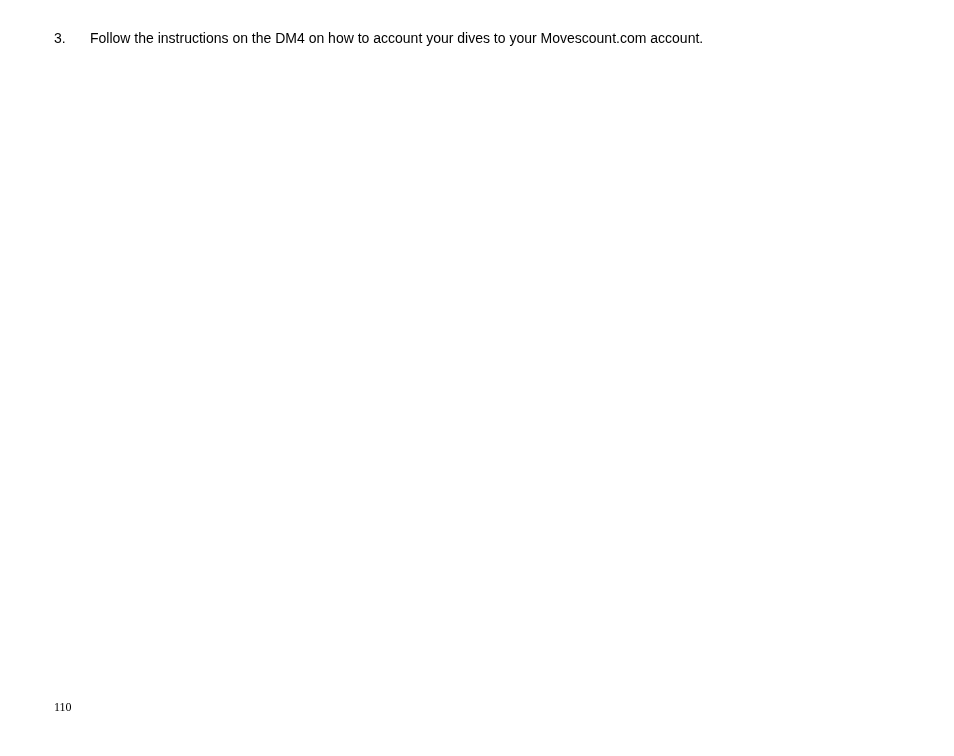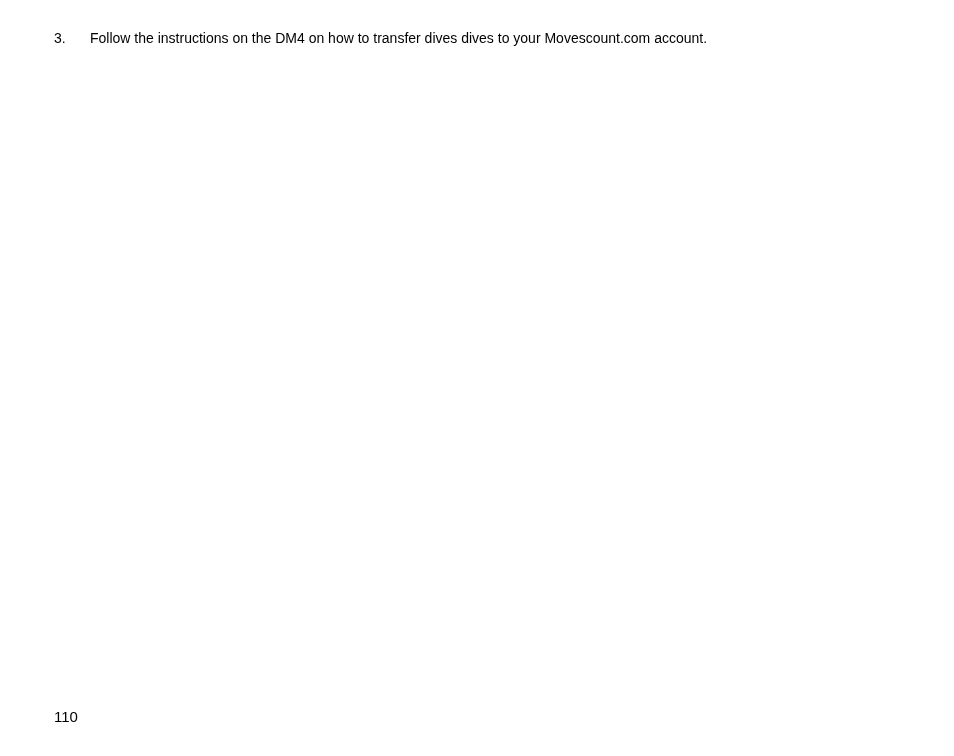--- a/index.html
+++ b/index.html
@@ -46,32 +46,33 @@
 
     .list-text {
       font-size: 14px;
       line-height: 1.5;
       text-align: justify;
       flex: 1;
     }
 
     .page-number {
       position: absolute;
-      bottom: 0;
+      bottom: 12px;
       left: 0;
-      font-size: 15px;
+      font-size: 12px;
       line-height: 1.5;
+      font-family: Liberation Serif, serif;
     }
   </style>
 </head>
 <body>
 
 <div class="page">
   <div class="content-area">
 
     <div class="list-item">
       <span class="list-number">3.</span>
-      <span class="list-text">Follow the instructions on the DM4 on how to transfer dives dives to your Movescount.com account.</span>
+      <span class="list-text">Follow the instructions on the DM4 on how to account your dives to your Movescount.com account.</span>
     </div>
 
     <div class="page-number">110</div>
   </div>
 </div>
 
 </body></html>

